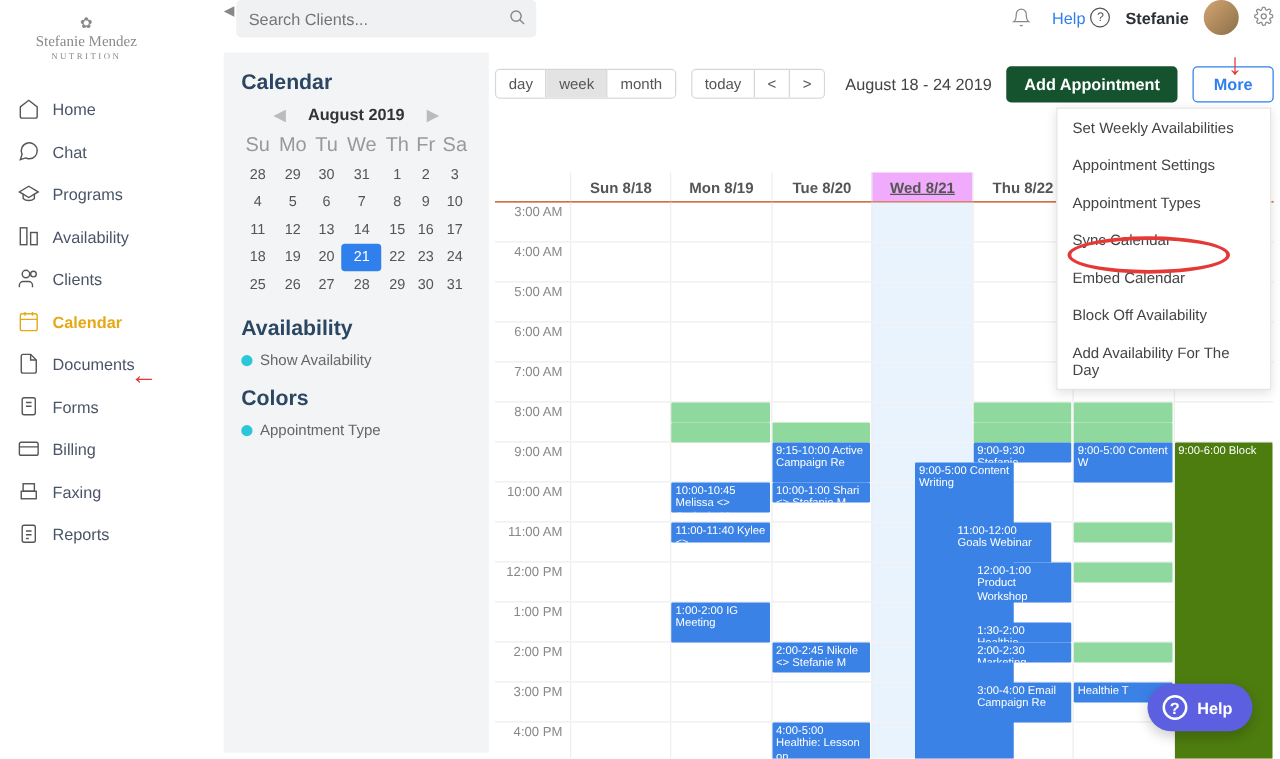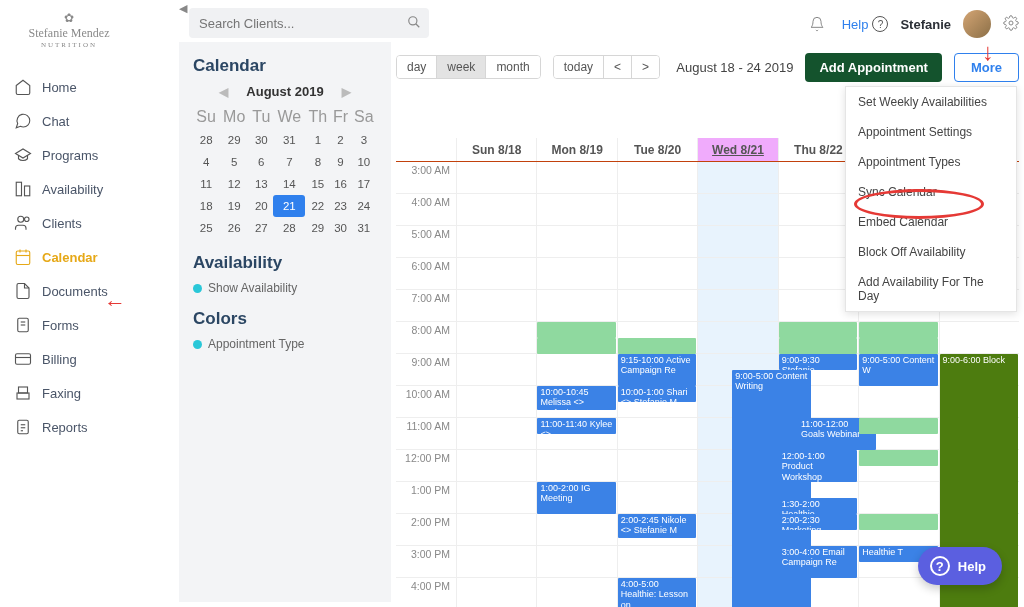--- a/index.html
+++ b/index.html
@@ -1,17 +1,17 @@
 <!DOCTYPE html>
 <html><head>
 <meta charset="utf-8">
 <style>
 * { box-sizing: border-box; margin: 0; padding: 0; }
 body { font-family: -apple-system, "Helvetica Neue", Arial, sans-serif; font-size: 13px; color: #4a5568; background: #fff; width: 1024px; height: 607px; overflow: hidden; position: relative; }
-.topbar { position: absolute; top: 0; left: 179px; right: 5px; height: 38px; display: flex; align-items: flex-end; gap: 28px; }
+.topbar { position: absolute; top: 0; left: 179px; right: 5px; height: 38px; display: flex; align-items: flex-start; gap: 28px; }
 .search-wrap { flex: 0 0 240px; position: relative; background: #f0f1f3; border-radius: 4px; height: 30px; display: flex; align-items: center; margin-left: 10px; }
 .search-wrap input { border: none; background: transparent; padding: 0 30px 0 10px; width: 100%; font-size: 13px; color: #888; outline: none; }
 .search-wrap .s-icon { position: absolute; right: 8px; color: #888; }
 .top-right { margin-left: auto; display: flex; align-items: center; gap: 12px; }
 .bell { width: 26px; height: 26px; border-radius: 50%; display:flex; align-items:center; justify-content:center; color:#888; }
 .help-link { color: #2f80ed; cursor: pointer; display:flex; align-items:center; gap:4px; }
 .q-circ { width:16px; height:16px; border:1.5px solid #555; border-radius:50%; display:inline-flex; align-items:center; justify-content:center; font-size:10px; color:#555;}
 .user-name { font-weight:700; color:#2b2f36; }
 .avatar { width:28px; height:28px; border-radius:50%; background:linear-gradient(135deg,#d4a574,#8b6f47); }
 .gear { color:#888; }
@@ -491,21 +491,21 @@
         <div class="evt" style="left: 141.429px; width: 78.4286px; top: 320px; height: 32px;">1:00-2:00 IG Meeting</div>
         <div class="evt green" style="left: 221.857px; width: 78.4286px; top: 176px; height: 16px;"></div>
         <div class="evt" style="left: 221.857px; width: 78.4286px; top: 192px; height: 32px;">9:15-10:00 Active Campaign Re</div>
         <div class="evt" style="left: 221.857px; width: 78.4286px; top: 224px; height: 16px;">10:00-1:00 Shari &lt;&gt; Stefanie M</div>
         <div class="evt" style="left: 221.857px; width: 78.4286px; top: 352px; height: 24px;">2:00-2:45 Nikole &lt;&gt; Stefanie M</div>
         <div class="evt" style="left: 221.857px; width: 78.4286px; top: 416px; height: 32px;">4:00-5:00 Healthie: Lesson on</div>
         <div class="evt" style="left: 302.286px; width: 78.4286px; top: 208px; height: 316px; margin-left: 34px;">9:00-5:00 Content Writing</div>
         <div class="evt green" style="left: 382.714px; width: 78.4286px; top: 160px; height: 16px;"></div>
         <div class="evt green" style="left: 382.714px; width: 78.4286px; top: 176px; height: 16px;"></div>
         <div class="evt" style="left: 382.714px; width: 78.4286px; top: 192px; height: 16px;">9:00-9:30 Stefanie</div>
-        <div class="evt" style="left: 402px; width: 78.4286px; top: 256px; height: 32px;">11:00-12:00 Goals Webinar</div>
+        <div class="evt" style="left: 367px; width: 78.4286px; top: 256px; height: 32px;">11:00-12:00 Goals Webinar</div>
         <div class="evt" style="left: 382.714px; width: 78.4286px; top: 288px; height: 32px;">12:00-1:00 Product Workshop</div>
         <div class="evt" style="left: 382.714px; width: 78.4286px; top: 336px; height: 16px;">1:30-2:00 Healthie</div>
         <div class="evt" style="left: 382.714px; width: 78.4286px; top: 352px; height: 16px;">2:00-2:30 Marketing</div>
         <div class="evt" style="left: 382.714px; width: 78.4286px; top: 384px; height: 32px;">3:00-4:00 Email Campaign Re</div>
         <div class="evt green" style="left: 463.143px; width: 78.4286px; top: 160px; height: 16px;"></div>
         <div class="evt green" style="left: 463.143px; width: 78.4286px; top: 176px; height: 16px;"></div>
         <div class="evt" style="left: 463.143px; width: 78.4286px; top: 192px; height: 32px;">9:00-5:00 Content W</div>
         <div class="evt green" style="left: 463.143px; width: 78.4286px; top: 256px; height: 16px;"></div>
         <div class="evt green" style="left: 463.143px; width: 78.4286px; top: 288px; height: 16px;"></div>
         <div class="evt green" style="left: 463.143px; width: 78.4286px; top: 352px; height: 16px;"></div>

